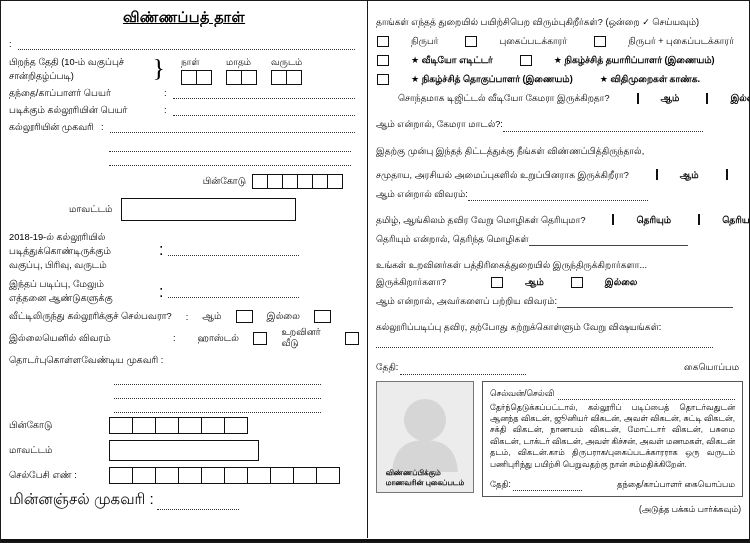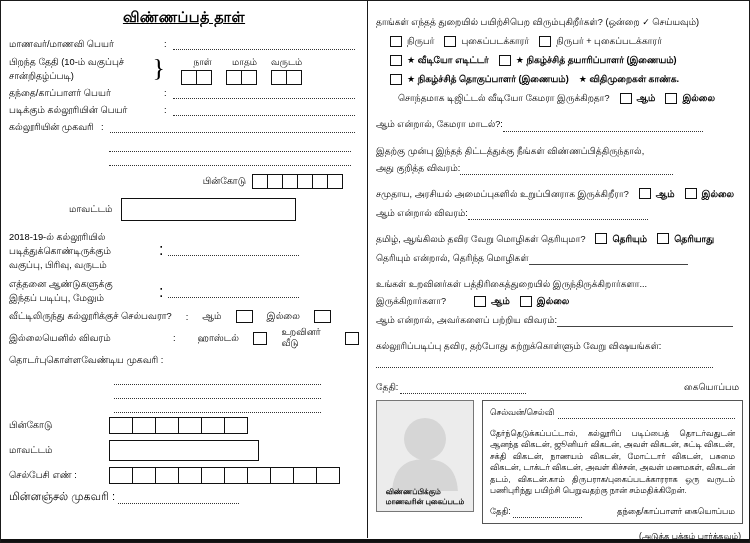--- a/index.html
+++ b/index.html
@@ -99,21 +99,21 @@
     font-size: 26px;
     line-height: 26px;
     font-family: "Liberation Serif", serif;
   }
   .dob-fields {
     display: flex;
     gap: 14px;
     margin-left: 16px;
     margin-top: 2px;
   }
-  .dob-group { text-align: right; }
+  .dob-group { text-align: left; }
   .dob-cap {
     font-size: 9px;
     margin-bottom: 2px;
   }
   .cells { display: flex; }
   .cell {
     width: 16px;
     height: 15px;
     border: 1px solid #111;
     box-sizing: border-box;
@@ -212,42 +212,42 @@
   .bot-box {
     width: 150px;
     height: 21px;
     border: 1px solid #111;
     box-sizing: border-box;
     background: #fff;
   }
   .email-row {
     display: flex;
     align-items: flex-end;
-    font-size: 11px;
+    font-size: 15px;
     margin-top: 2px;
   }
 
   
   .right {
     position: absolute;
     left: 367px;
     top: 4px;
     width: 383px;
     height: 539px;
     box-sizing: border-box;
     padding: 10px 8px 0 8px;
     font-size: 9.1px;
     line-height: 1.55;
   }
   .r-head { margin-bottom: 5px; }
   .opt-row {
     display: flex;
     align-items: center;
-    gap: 5px;
-    margin: 0 0 5px 14px;
+    gap: 22px;
+    margin: 0 0 5px 1px;
     white-space: nowrap;
   }
   .opt-row .t { margin-right: 5px; }
   .r-line {
     display: flex;
     align-items: flex-end;
     margin-bottom: 5px;
   }
   .r-line .fill {
     flex: 1 1 auto;
@@ -319,21 +319,21 @@
     min-height: 112px;
     display: flex;
     flex-direction: column;
   }
   .d-head { font-size: 8.4px; margin-bottom: 1px; }
   .d-name-row {
     display: flex;
     align-items: flex-end;
     gap: 4px;
     font-size: 8.4px;
-    margin-bottom: 9px;
+    margin-bottom: 2px;
   }
   .d-name-row .fill {
     flex: 1 1 auto;
     border-bottom: 1px dotted #333;
     height: 9px;
   }
   .d-body {
     font-size: 8.1px;
     line-height: 1.42;
     text-align: justify;
@@ -370,21 +370,20 @@
 
 <div class="page">
 
   <div class="col-divider"></div>
 
   <div class="left">
 
     <div class="form-title">விண்ணப்பத் தாள்</div>
 
     <div class="row">
-      <div class="lbl w155">மாணவர்/மாணவி பெயர்</div>
       <div class="colon">:</div>
       <div class="dots"></div>
     </div>
 
     <div class="dob-block">
       <div class="dob-label">
         <div>பிறந்த தேதி (10-ம் வகுப்புச்</div>
         <div>சான்றிதழ்ப்படி)</div>
         <span class="brace">}</span>
       </div>
@@ -460,22 +459,22 @@
         <div>வகுப்பு, பிரிவு, வருடம்</div>
       </div>
       <div class="tail" style="align-items:center;padding-bottom:14px">
         <span class="colon">:</span>
         <span class="dots" style="margin-right:60px"></span>
       </div>
     </div>
 
     <div class="mrow">
       <div class="multi-label">
+        <div>இந்தப் படிப்பு, மேலும்</div>
         <div>எத்தனை ஆண்டுகளுக்கு</div>
-        <div>இந்தப் படிப்பு, மேலும்</div>
       </div>
       <div class="tail" style="align-items:center;padding-bottom:4px">
         <span class="colon">:</span>
         <span class="dots" style="margin-right:60px"></span>
       </div>
     </div>
 
     <div class="qrow">
       <span>வீட்டிலிருந்து கல்லூரிக்குச் செல்பவரா?</span>
       <span>:</span>
@@ -579,24 +578,20 @@
     <div class="r-gap"></div>
 
     <div class="r-line">
       <span>ஆம் என்றால், கேமரா மாடல்?:</span>
       <span class="fill" style="margin-right:40px"></span>
     </div>
 
     <div class="r-gap"></div>
 
     <div class="r-text">இதற்கு முன்பு இந்தத் திட்டத்துக்கு நீங்கள் விண்ணப்பித்திருந்தால்,</div>
-    <div class="r-line">
-      <span>அது குறித்த விவரம்:</span>
-      <span class="fill" style="margin-right:70px"></span>
-    </div>
 
     <div class="r-gap"></div>
 
     <div class="opt-row" style="margin-left:0">
       <span class="t">சமுதாய, அரசியல் அமைப்புகளில் உறுப்பினராக இருக்கிறீரா?</span>
       <span class="box sm"></span>
       <span class="t bold">ஆம்</span>
       <span class="box sm"></span>
       <span class="t bold">இல்லை</span>
     </div>

